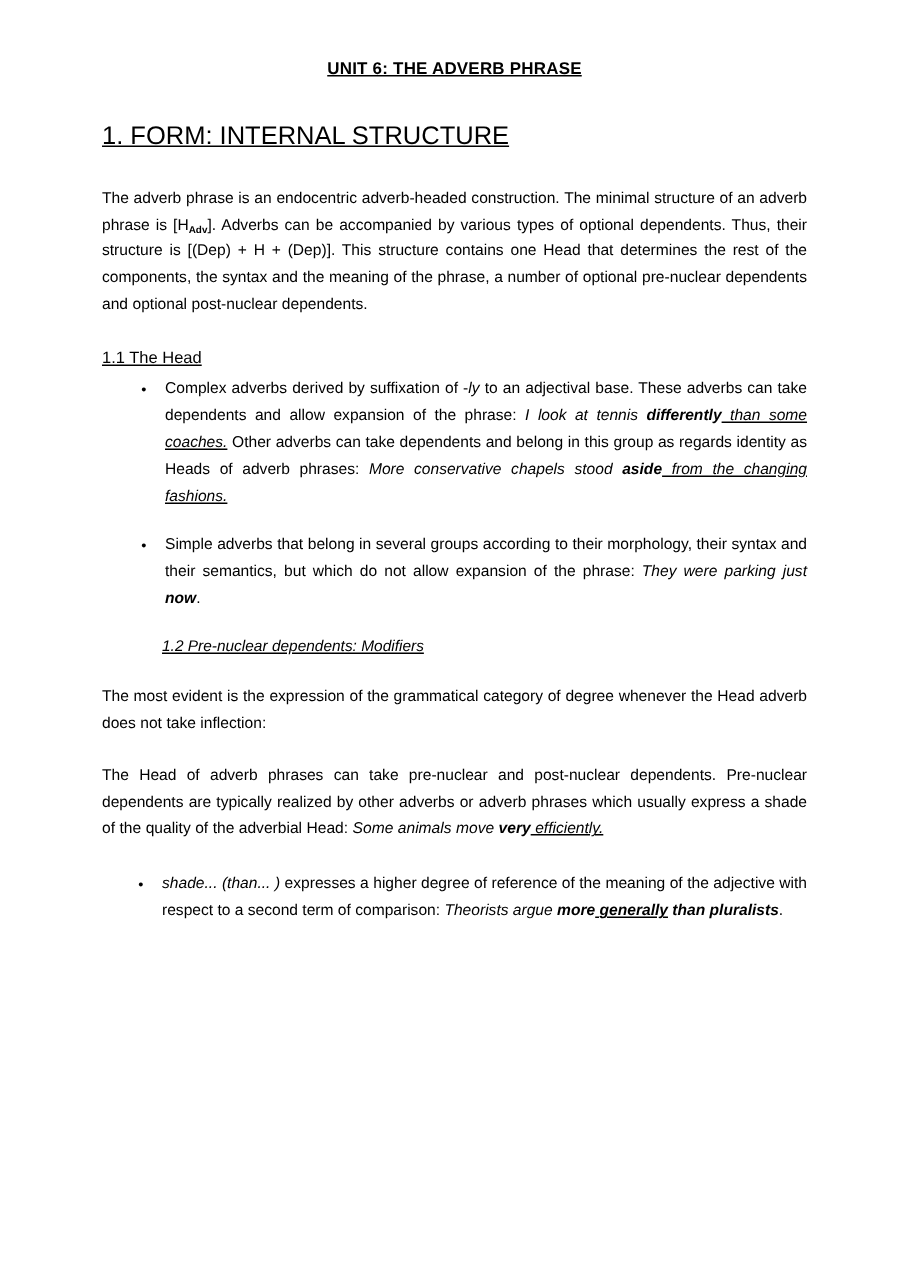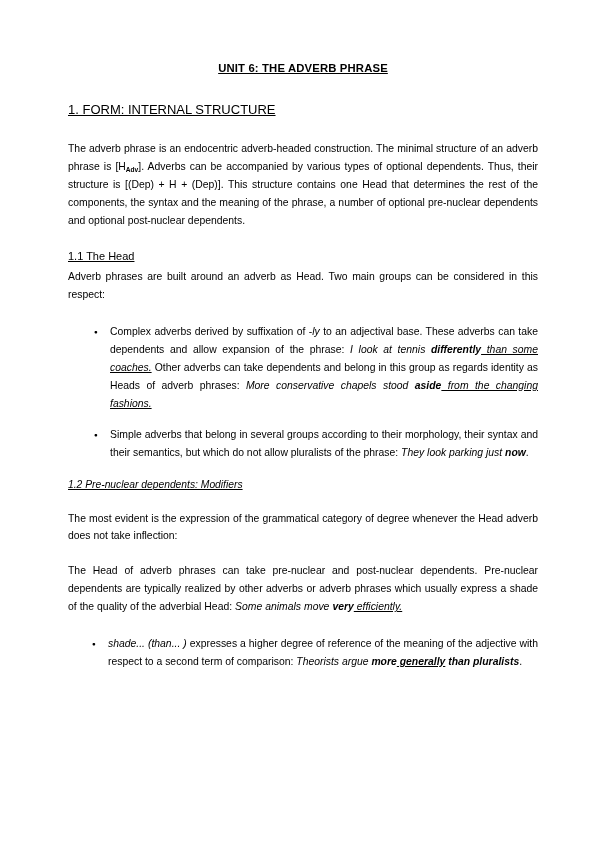--- a/index.html
+++ b/index.html
@@ -13,35 +13,35 @@
     font-family: "Liberation Sans", sans-serif;
     color: #000000;
     overflow: hidden;
   }
   .page {
     position: relative;
     width: 600px;
     height: 652px;
     background: #ffffff;
     box-sizing: border-box;
-    padding: 62px 62px 40px 68px;
+    padding: 40px 62px 40px 68px;
   }
   .doc-title {
     text-align: center;
     font-size: 11.3px;
     font-weight: bold;
     letter-spacing: 0.15px;
     margin: 0 0 26px 0;
     line-height: 1.2;
   }
   .doc-title span.u {
     text-decoration: underline;
   }
   h2.section-heading {
-    font-size: 13px;
+    font-size: 17px;
     font-weight: normal;
     margin: 0 0 22px 0;
     line-height: 1.3;
   }
   h2.section-heading span.u { text-decoration: underline; }
 
   h3.sub-heading {
     font-size: 11px;
     font-weight: normal;
     margin: 0 0 5px 0;
@@ -49,21 +49,21 @@
   }
   h3.sub-heading span.u { text-decoration: underline; }
 
   h3.sub-heading-italic {
     font-size: 10.3px;
     font-weight: normal;
     font-style: italic;
     margin: 0 0 18px 0;
     line-height: 1.3;
   }
-  h3.sub-heading-italic span.u { text-decoration: underline; }
+  h3.sub-heading-italic span.u { text-decoration: underline; margin-left: 40px; }
 
   p.body-text {
     font-size: 10.4px;
     line-height: 1.72;
     text-align: justify;
     margin: 0 0 19px 0;
     word-spacing: 0.1px;
   }
   p.body-text.tight { margin-bottom: 17px; }
 
@@ -112,26 +112,25 @@
 <div class="page">
 
   <div class="doc-title"><span class="u">UNIT 6: THE ADVERB PHRASE</span></div>
 
   <h2 class="section-heading"><span class="u">1. FORM: INTERNAL STRUCTURE</span></h2>
 
   <p class="body-text"><span>The adverb phrase is an endocentric adverb-headed construction. The minimal structure of an adverb phrase is [H</span><sub>Adv</sub><span>]. Adverbs can be accompanied by various types of optional dependents. Thus, their structure is [(Dep) + H + (Dep)]. This structure contains one Head that determines the rest of the components, the syntax and the meaning of the phrase, a number of optional pre-nuclear dependents and optional post-nuclear dependents.</span></p>
 
   <h3 class="sub-heading"><span class="u">1.1 The Head</span></h3>
 
-  <p class="body-text">Adverb phrases are built around an adverb as Head. Two main groups can be considered in this respect:</p>
 
   <ul class="bullets">
     <li><span>Complex adverbs derived by suffixation of -</span><i>ly</i><span> to an adjectival base. These adverbs can take dependents and allow expansion of the phrase: </span><i>I look at tennis </i><b class="bi">differently</b><span class="iu"> than some coaches.</span><span> Other adverbs can take dependents and belong in this group as regards identity as Heads of adverb phrases: </span><i>More conservative chapels stood </i><b class="bi">aside</b><span class="iu"> from the changing fashions.</span></li>
 
-    <li><span>Simple adverbs that belong in several groups according to their morphology, their syntax and their semantics, but which do not allow pluralists of the phrase: </span><i>They look parking just </i><b class="bi">now</b><span>.</span></li>
+    <li><span>Simple adverbs that belong in several groups according to their morphology, their syntax and their semantics, but which do not allow expansion of the phrase: </span><i>They were parking just </i><b class="bi">now</b><span>.</span></li>
   </ul>
 
 
   <h3 class="sub-heading-italic"><span class="u">1.2 Pre-nuclear dependents: Modifiers</span></h3>
 
   <p class="body-text tight">The most evident is the expression of the grammatical category of degree whenever the Head adverb does not take inflection:</p>
 
   <p class="body-text"><span>The Head of adverb phrases can take pre-nuclear and post-nuclear dependents. Pre-nuclear dependents are typically realized by other adverbs or adverb phrases which usually express a shade of the quality of the adverbial Head: </span><i>Some animals move </i><b class="bi">very</b><span class="iu"> efficiently.</span></p>
 
   <ul class="bullets indent-more">

